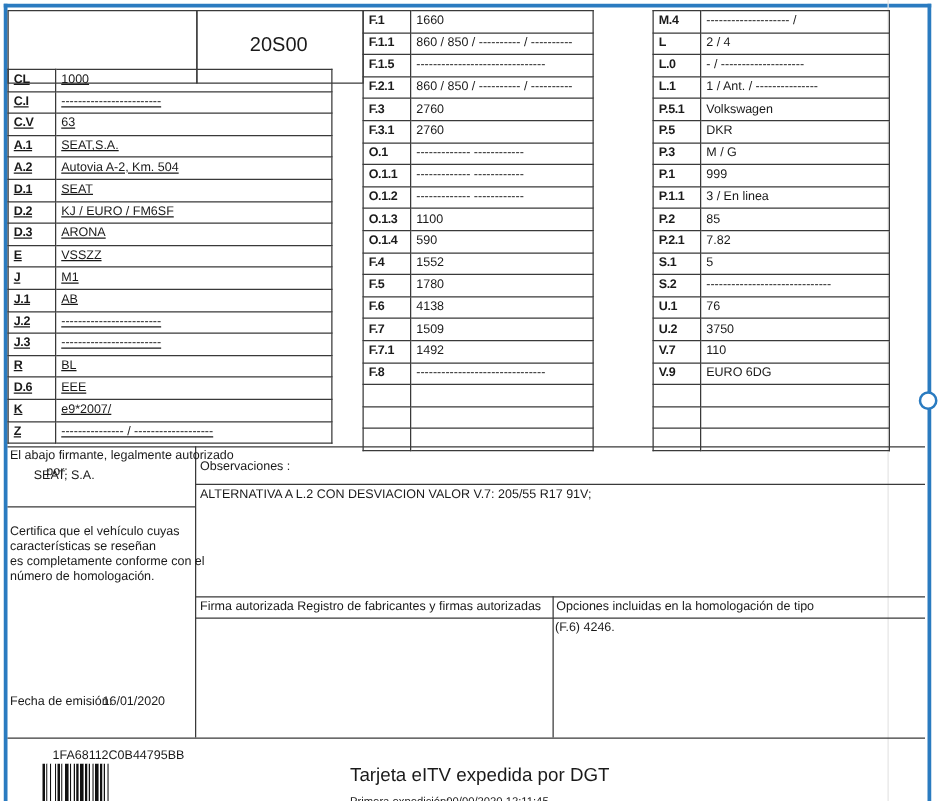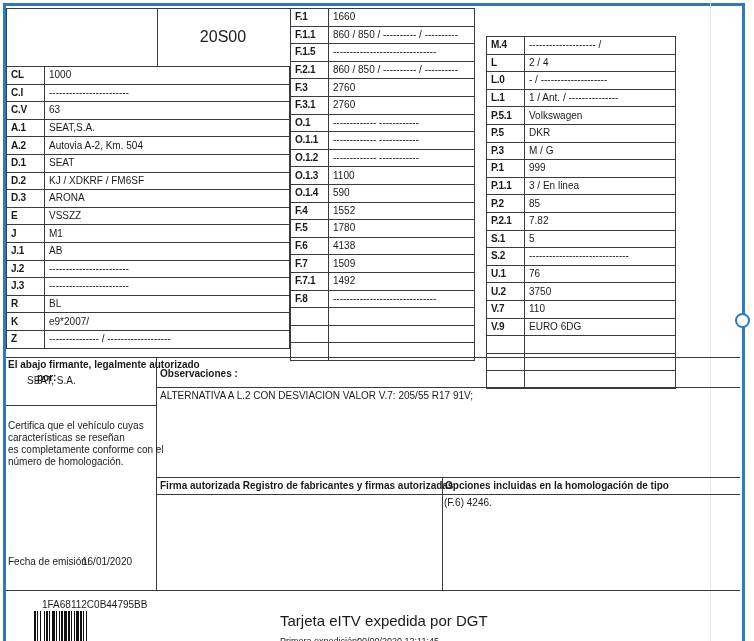--- a/index.html
+++ b/index.html
@@ -12,36 +12,36 @@
   .faint-v { position:absolute; top:0; width:1px; height:641px; background:#e6e6e6; }
   .tbl { position:absolute; border-collapse:collapse; font-size:10px; }
   .tbl td { border:1px solid #3a3a3a; padding:0 4px; height:16.6px; line-height:16px; white-space:nowrap; overflow:hidden; }
   .tbl td.k { font-weight:bold; font-size:10px; letter-spacing:-0.3px; }
   .hdr-box { position:absolute; border:1px solid #3a3a3a; }
   .code { position:absolute; left:158px; top:8px; width:130px; height:57px; display:flex; align-items:center; justify-content:center;
           font-size:16px; }
   .hline { position:absolute; height:1px; background:#3a3a3a; }
   .vline { position:absolute; width:1px; background:#3a3a3a; }
   .txt { position:absolute; font-size:10px; line-height:12px; }
-  .bold { font-weight:bold; }
+  .bold { font-weight:normal; }
   .barcode { position:absolute; left:34px; top:611px; width:90px; height:30px; display:flex; gap:0; }
   .barcode span { display:block; height:30px; background:#111; }
 </style>
 </head>
 <body>
 
 <div class="frame"></div>
 <div class="handle"></div>
 <div class="faint-v" style="left:710px"></div>
 
 <div class="hdr-box" style="left:6px;top:8px;width:150px;height:57px;"></div>
 <div class="hdr-box" style="left:157px;top:8px;width:132px;height:57px;"></div>
 <div class="code">20S00</div>
 
-<table class="tbl" id="tblLeft" style="left:6px;top:66px;width:284px;">
+<table class="tbl" id="tblLeft" style="left:6px;top:55px;width:260px;text-decoration:underline;">
   <colgroup>
       <col style="width:38px">
       <col>
     </colgroup>
   <tbody id="leftBody">
       <tr>
         <td class="k">CL</td>
         <td>1000</td>
       </tr>
       <tr>
@@ -59,21 +59,21 @@
       <tr>
         <td class="k">A.2</td>
         <td>Autovia A-2, Km. 504</td>
       </tr>
       <tr>
         <td class="k">D.1</td>
         <td>SEAT</td>
       </tr>
       <tr>
         <td class="k">D.2</td>
-        <td>KJ / XDKRF / FM6SF</td>
+        <td>KJ / EURO / FM6SF</td>
       </tr>
       <tr>
         <td class="k">D.3</td>
         <td>ARONA</td>
       </tr>
       <tr>
         <td class="k">E</td>
         <td>VSSZZ</td>
       </tr>
       <tr>
@@ -88,20 +88,24 @@
         <td class="k">J.2</td>
         <td>------------------------</td>
       </tr>
       <tr>
         <td class="k">J.3</td>
         <td>------------------------</td>
       </tr>
       <tr>
         <td class="k">R</td>
         <td>BL</td>
+      </tr>
+      <tr>
+        <td class="k">D.6</td>
+        <td>EEE</td>
       </tr>
       <tr>
         <td class="k">K</td>
         <td>e9*2007/</td>
       </tr>
       <tr>
         <td class="k">Z</td>
         <td>--------------- / -------------------</td>
       </tr>
     </tbody>
@@ -189,21 +193,21 @@
         <td class="k"></td>
         <td></td>
       </tr>
       <tr>
         <td class="k"></td>
         <td></td>
       </tr>
     </tbody>
 </table>
 
-<table class="tbl" id="tblRight" style="left:486px;top:8px;width:190px;margin-top:28px;">
+<table class="tbl" id="tblRight" style="left:522px;top:8px;width:190px;">
   <colgroup>
       <col style="width:38px">
       <col>
     </colgroup>
   <tbody id="rightBody">
       <tr>
         <td class="k">M.4</td>
         <td>-------------------- /</td>
       </tr>
       <tr>

